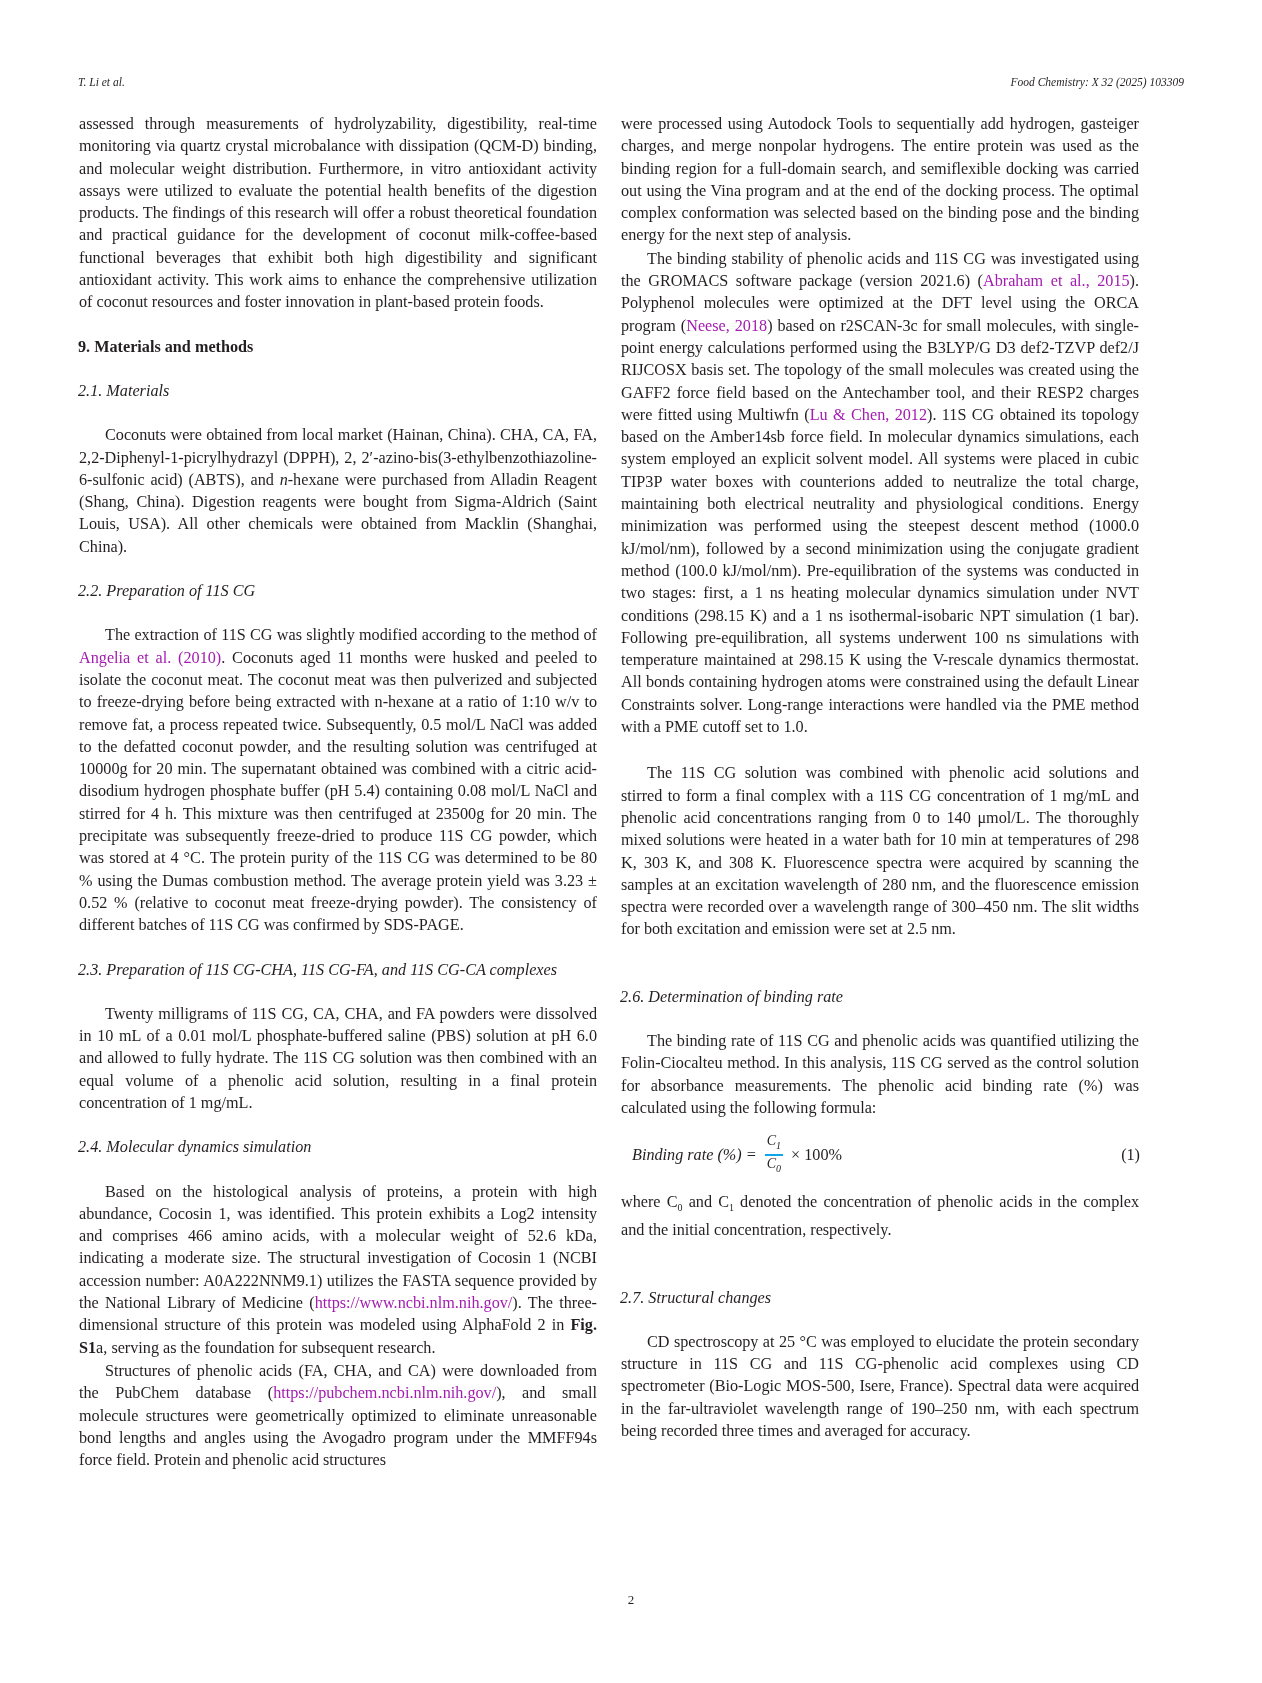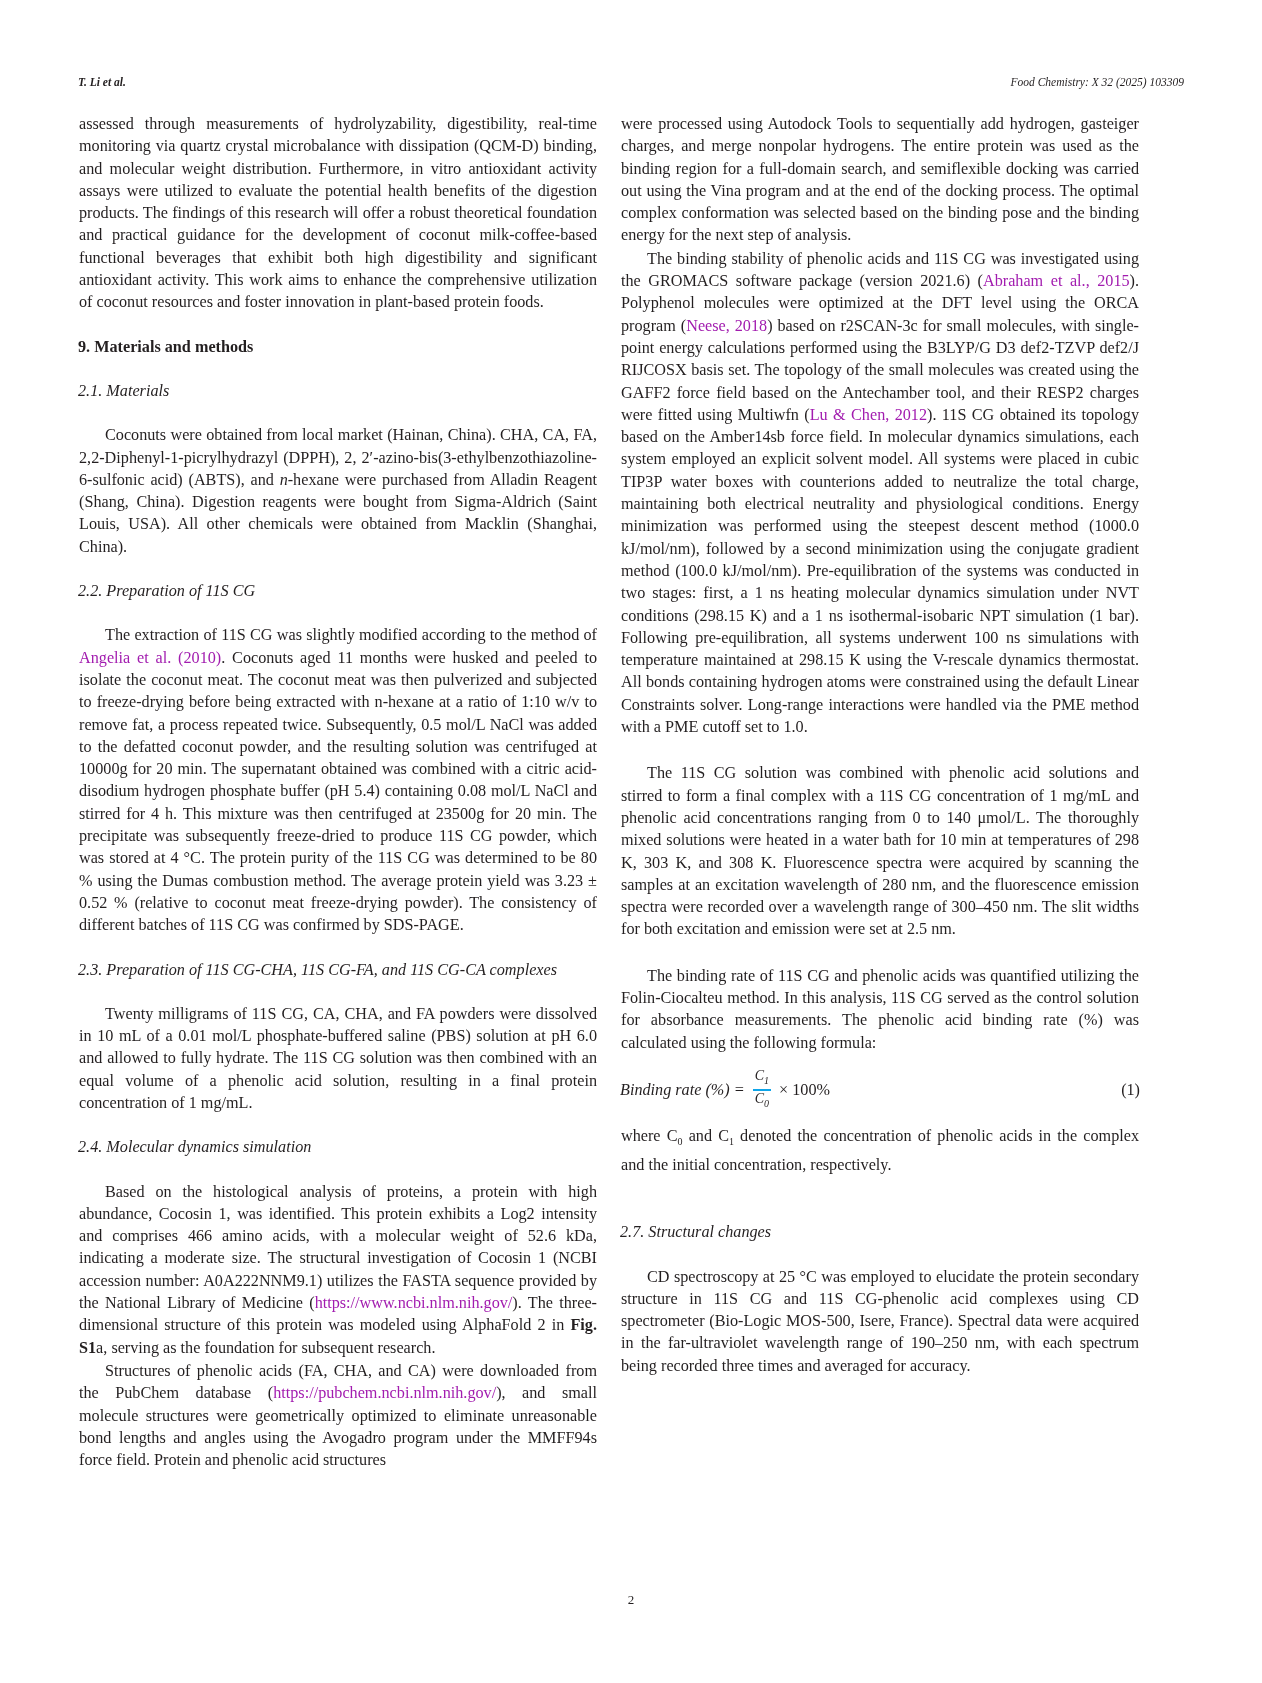--- a/index.html
+++ b/index.html
@@ -1,35 +1,35 @@
 <!DOCTYPE html>
 <html><head>
 <meta charset="utf-8">
 <style>
   html, body { margin: 0; padding: 0; background: #ffffff; }
   body { width: 1262px; height: 1683px; position: relative; overflow: hidden;
          font-family: "DejaVu Serif", "Liberation Serif", serif; color: #231f20; }
   .running-head { position: absolute; top: 76px; font-size: 11.5px; font-style: italic;
                   font-family: "Liberation Serif", serif; color: #231f20; }
-  .rh-left { left: 78px; font-weight: bold; }
+  .rh-left { left: 78px; }
   .rh-right { right: 78px; font-family: Liberation Serif, serif; }
   .col { position: absolute; top: 112px; width: 520px;
          font-family: "Liberation Serif", serif; font-size: 16.2px; line-height: 22.3px;
          text-align: justify; hyphens: auto; }
   .col-left { left: 78px; }
   .col-right { left: 620px; }
   p { margin: 1px; text-indent: 26px; }
   p.noindent { text-indent: 0; }
   .h1 { font-weight: bold; margin: 22px 0 22px 0; font-size: 16.2px; }
   .h2 { font-style: italic; margin: 22px 0 22px 0; }
   .h3 { font-style: italic; margin: 16px 0 0 0; }
   .gap { height: 22px; }
   a.link { color: #a21caf; text-decoration: none; }
   .formula { display: flex; align-items: center; justify-content: space-between;
-             margin: 14px 0 14px 0; font-family: "Liberation Serif", serif; }
+             margin: 14px 0 14px 12px; font-family: "Liberation Serif", serif; }
   .formula .lhs { display: flex; align-items: center; gap: 4px; }
   .frac { display: inline-flex; flex-direction: column; align-items: center;
           font-style: italic; font-size: 14px; line-height: 16px; margin: 0 4px; }
   .frac .num { border-bottom: 2px solid #0ea5e9; padding: 0 2px; }
   .frac .den { padding: 0 2px; }
   sub { font-size: 10px; }
   .page-number { position: absolute; top: 1592px; left: 0; width: 1262px; text-align: center;
                  font-family: "Liberation Serif", serif; font-size: 13px; }
 </style>
 </head>
@@ -57,20 +57,21 @@
 </div>
 
 <div class="col col-right">
   <p class="noindent">were processed using Autodock Tools to sequentially add hydrogen, gasteiger charges, and merge nonpolar hydrogens. The entire protein was used as the binding region for a full-domain search, and semiflexible docking was carried out using the Vina program and at the end of the docking process. The optimal complex conformation was selected based on the binding pose and the binding energy for the next step of analysis.</p>
   <p><span>The binding stability of phenolic acids and 11S CG was investigated using the GROMACS software package (version 2021.6) (</span><a class="link">Abraham et al., 2015</a><span>). Polyphenol molecules were optimized at the DFT level using the ORCA program (</span><a class="link">Neese, 2018</a><span>) based on r2SCAN-3c for small molecules, with single-point energy calculations performed using the B3LYP/G D3 def2-TZVP def2/J RIJCOSX basis set. The topology of the small molecules was created using the GAFF2 force field based on the Antechamber tool, and their RESP2 charges were fitted using Multiwfn (</span><a class="link">Lu &amp; Chen, 2012</a><span>). 11S CG obtained its topology based on the Amber14sb force field. In molecular dynamics simulations, each system employed an explicit solvent model. All systems were placed in cubic TIP3P water boxes with counterions added to neutralize the total charge, maintaining both electrical neutrality and physiological conditions. Energy minimization was performed using the steepest descent method (1000.0 kJ/mol/nm), followed by a second minimization using the conjugate gradient method (100.0 kJ/mol/nm). Pre-equilibration of the systems was conducted in two stages: first, a 1 ns heating molecular dynamics simulation under NVT conditions (298.15 K) and a 1 ns isothermal-isobaric NPT simulation (1 bar). Following pre-equilibration, all systems underwent 100 ns simulations with temperature maintained at 298.15 K using the V-rescale dynamics thermostat. All bonds containing hydrogen atoms were constrained using the default Linear Constraints solver. Long-range interactions were handled via the PME method with a PME cutoff set to 1.0.</span></p>
 
   <div class="gap"></div>
   <p>The 11S CG solution was combined with phenolic acid solutions and stirred to form a final complex with a 11S CG concentration of 1 mg/mL and phenolic acid concentrations ranging from 0 to 140 μmol/L. The thoroughly mixed solutions were heated in a water bath for 10 min at temperatures of 298 K, 303 K, and 308 K. Fluorescence spectra were acquired by scanning the samples at an excitation wavelength of 280 nm, and the fluorescence emission spectra were recorded over a wavelength range of 300–450 nm. The slit widths for both excitation and emission were set at 2.5 nm.</p>
 
   <div class="gap"></div>
+  <div class="h2">2.6.  Determination of binding rate</div>
   <p>The binding rate of 11S CG and phenolic acids was quantified utilizing the Folin-Ciocalteu method. In this analysis, 11S CG served as the control solution for absorbance measurements. The phenolic acid binding rate (%) was calculated using the following formula:</p>
 
   <div class="formula">
     <div class="lhs">
       <i>Binding rate (%) =</i>
       <span class="frac">
         <span class="num"><span>C</span><sub>1</sub></span>
         <span class="den"><span>C</span><sub>0</sub></span>
       </span>
       <span>× 100%</span>

